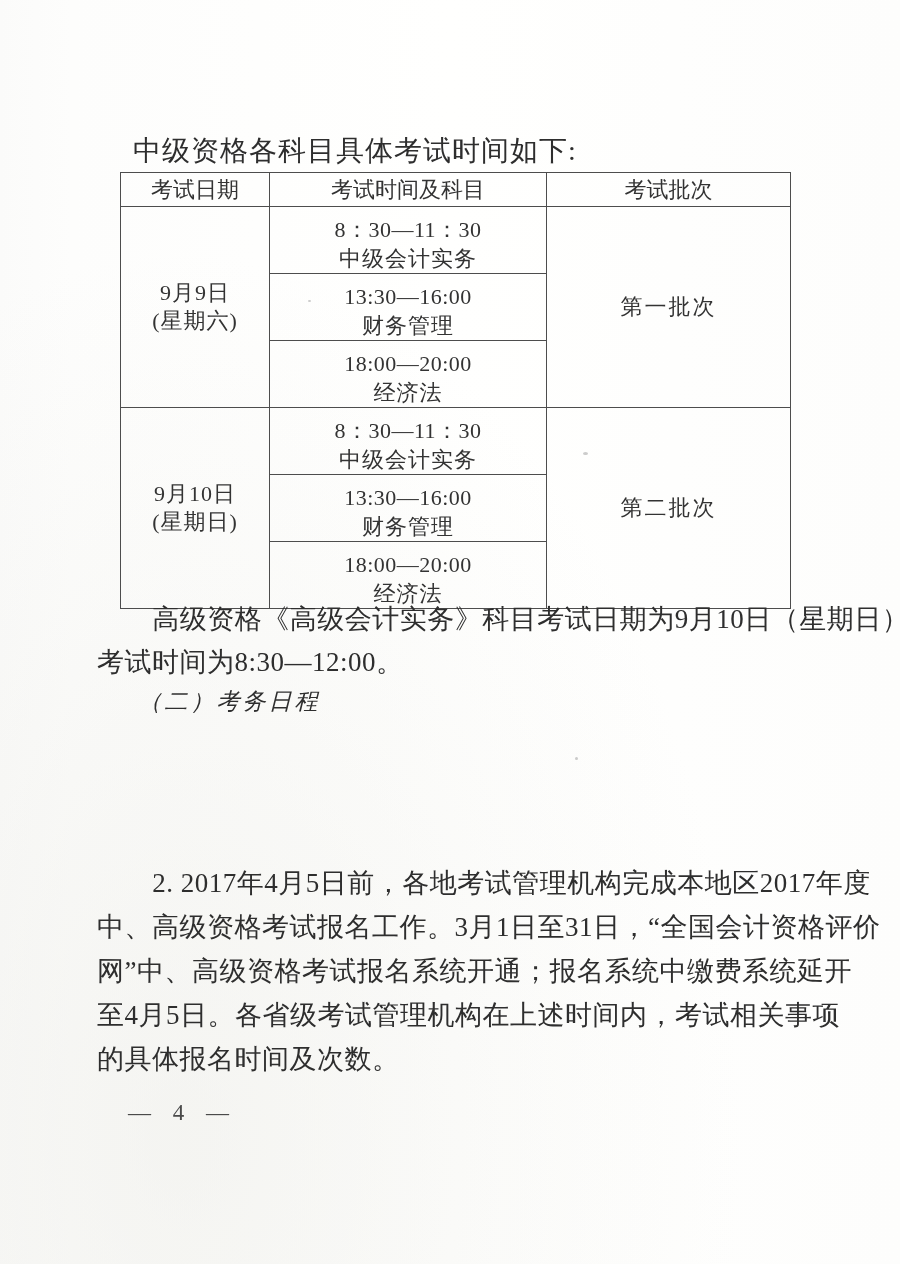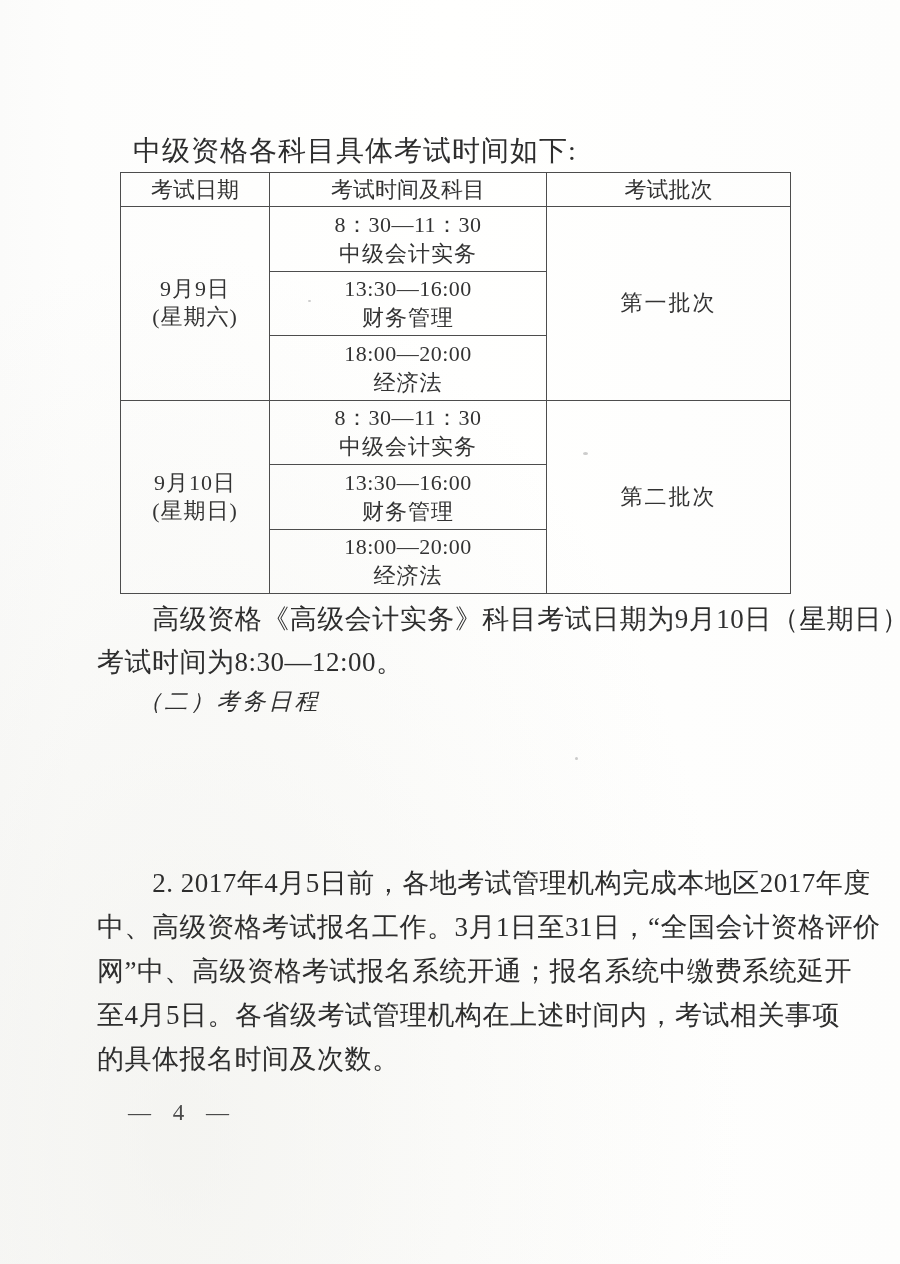--- a/index.html
+++ b/index.html
@@ -38,21 +38,21 @@
   }
   table.sched th, table.sched td {
     border: 1.6px solid #4d4d4d;
     text-align: center;
     vertical-align: middle;
     font-weight: normal;
     padding: 0;
   }
   table.sched thead tr { height: 34px; }
   table.sched tbody tr { height: 64.5px; }
-  .session-cell .time { line-height: 30px; margin-top: 0; letter-spacing: 0.5px; }
+  .session-cell .time { line-height: 30px; margin-top: 8px; letter-spacing: 0.5px; }
   .session-cell .subject { line-height: 28px; letter-spacing: 1px; }
   .date-cell div { line-height: 28px; letter-spacing: 1px; text-align: center; }
   .batch-cell { letter-spacing: 2px; }
   .textblock {
     position: absolute;
     left: 97px;
     width: 707px;
     font-size: 27px;
     letter-spacing: 0.5px;
   }

